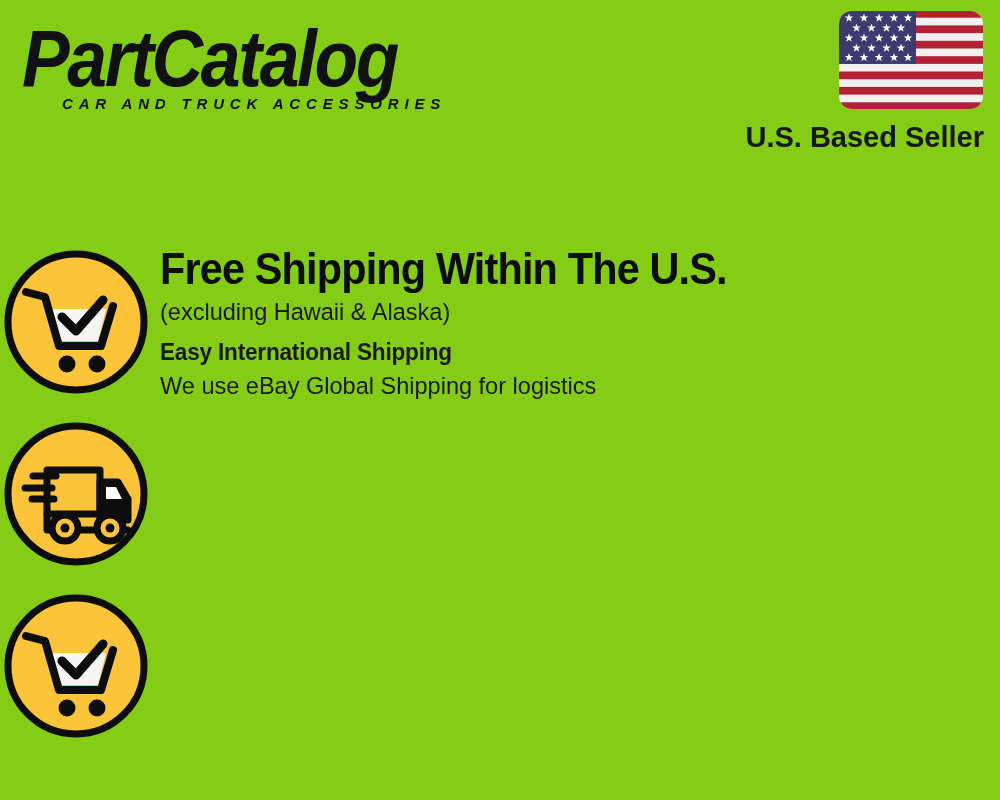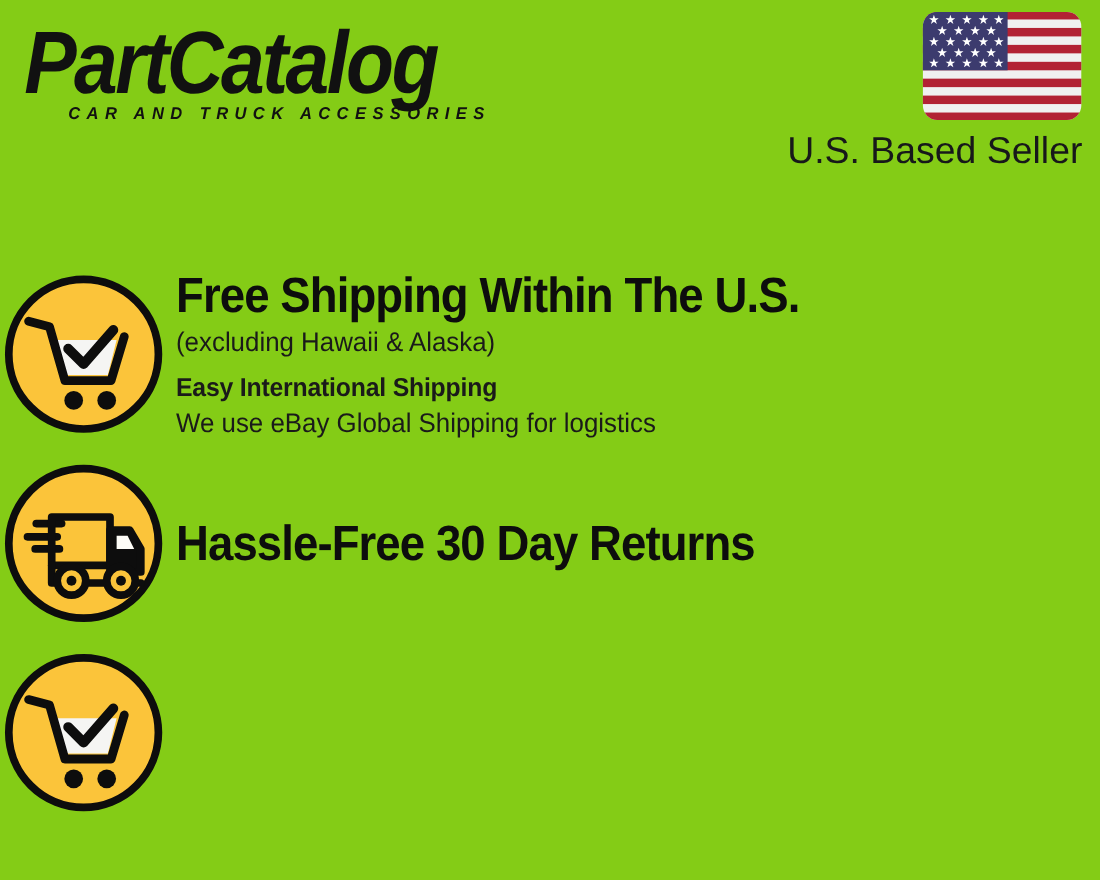--- a/index.html
+++ b/index.html
@@ -63,22 +63,22 @@
     text-align: right;
   }
   .flag {
     display: block;
     margin-left: auto;
     width: 146px;
     height: 100px;
   }
   .seller-text {
     font-family: "Liberation Sans", sans-serif;
-    font-size: 34px;
-    font-weight: 400;
+    font-size: 29px;
+    font-weight: 700;
     color: #17181a;
     margin-top: 8px;
     line-height: 38px;
     white-space: nowrap;
     letter-spacing: 0px;
   }
 
   
   .features {
     position: absolute;
@@ -253,23 +253,20 @@
           <path d="M104 67 L114 67 L120 79 L104 79 Z" fill="#fdfcf7"></path>
 
           <path d="M45 94 L45 110 L126 110" fill="none" stroke="#0d0d0d" stroke-width="7" stroke-linecap="round" stroke-linejoin="round"></path>
 
           <circle cx="63" cy="108" r="13" fill="#fbc43a" stroke="#0d0d0d" stroke-width="7"></circle>
           <circle cx="63" cy="108" r="4.5" fill="#0d0d0d"></circle>
           <circle cx="108" cy="108" r="13" fill="#fbc43a" stroke="#0d0d0d" stroke-width="7"></circle>
           <circle cx="108" cy="108" r="4.5" fill="#0d0d0d"></circle>
         </svg>
       </div>
-      <div class="feature-text">
-        <div class="feature-title">Hassle-Free 30 Day Returns</div>
-      </div>
     </div>
 
     <div class="feature-row row-single">
       <div class="icon-wrap">
         <svg class="icon-circle" viewBox="0 0 148 148">
           <circle cx="74" cy="74" r="68" fill="#fbc43a" stroke="#0d0d0d" stroke-width="7"></circle>
           <path d="M50 61 L104 61 L96 93 L58 93 Z" fill="#f5f5f3"></path>
           <path d="M24 44 L43 49 L57 98 L99 98 L111 58" fill="none" stroke="#0d0d0d" stroke-width="8" stroke-linecap="round" stroke-linejoin="round"></path>
           <path d="M60 69 L74 83 L101 52" fill="none" stroke="#0d0d0d" stroke-width="9" stroke-linecap="round" stroke-linejoin="round"></path>
           <circle cx="65" cy="116" r="8.5" fill="#0d0d0d"></circle>

